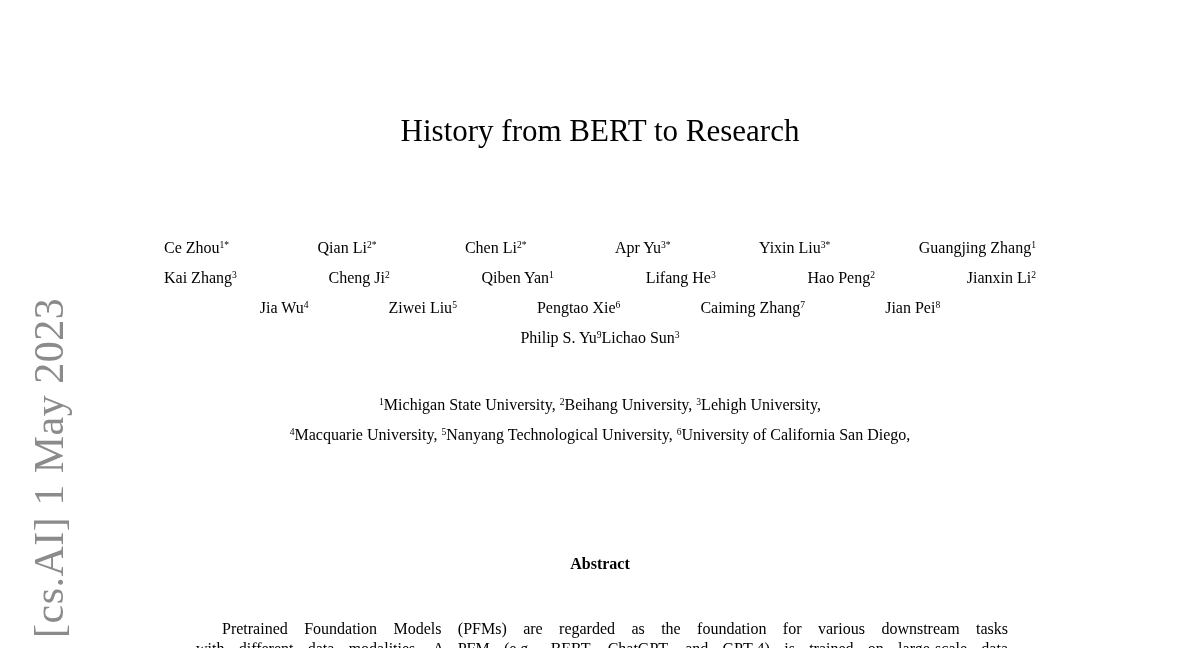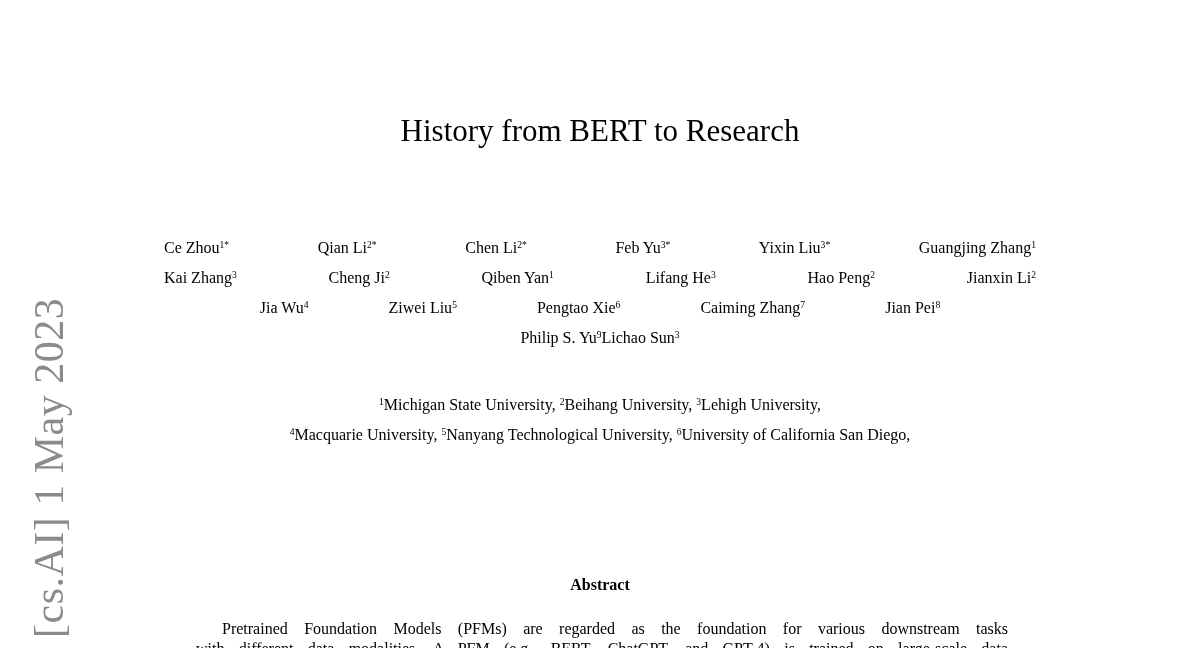--- a/index.html
+++ b/index.html
@@ -76,21 +76,21 @@
     top: 390px;
     left: 0;
     width: 100%;
     font-size: 16px;
     line-height: 30px;
     text-align: center;
   }
   .affil-line { white-space: pre-wrap; }
   .abstract-heading {
     position: absolute;
-    top: 576px;
+    top: 555px;
     left: 0;
     width: 100%;
     text-align: center;
     font-size: 16px;
     font-weight: bold;
   }
   .abs-line1 {
     position: absolute;
     top: 620px;
     left: 196px;
@@ -121,21 +121,21 @@
 
   <div class="title">
     <div class="title-line">History from BERT to Research</div>
   </div>
 
   <div class="authors">
       <div class="author-row row-justify">
         <span class="author"><span>Ce Zhou</span><sup>1*</sup></span>
         <span class="author"><span>Qian Li</span><sup>2*</sup></span>
         <span class="author"><span>Chen Li</span><sup>2*</sup></span>
-        <span class="author"><span>Feb Yu</span><sup>3*</sup></span>
+        <span class="author"><span>Apr Yu</span><sup>3*</sup></span>
         <span class="author"><span>Yixin Liu</span><sup>3*</sup></span>
         <span class="author"><span>Guangjing Zhang</span><sup>1</sup></span>
       </div>
       <div class="author-row row-justify">
         <span class="author"><span>Kai Zhang</span><sup>3</sup></span>
         <span class="author"><span>Cheng Ji</span><sup>2</sup></span>
         <span class="author"><span>Qiben Yan</span><sup>1</sup></span>
         <span class="author"><span>Lifang He</span><sup>3</sup></span>
         <span class="author"><span>Hao Peng</span><sup>2</sup></span>
         <span class="author"><span>Jianxin Li</span><sup>2</sup></span>

